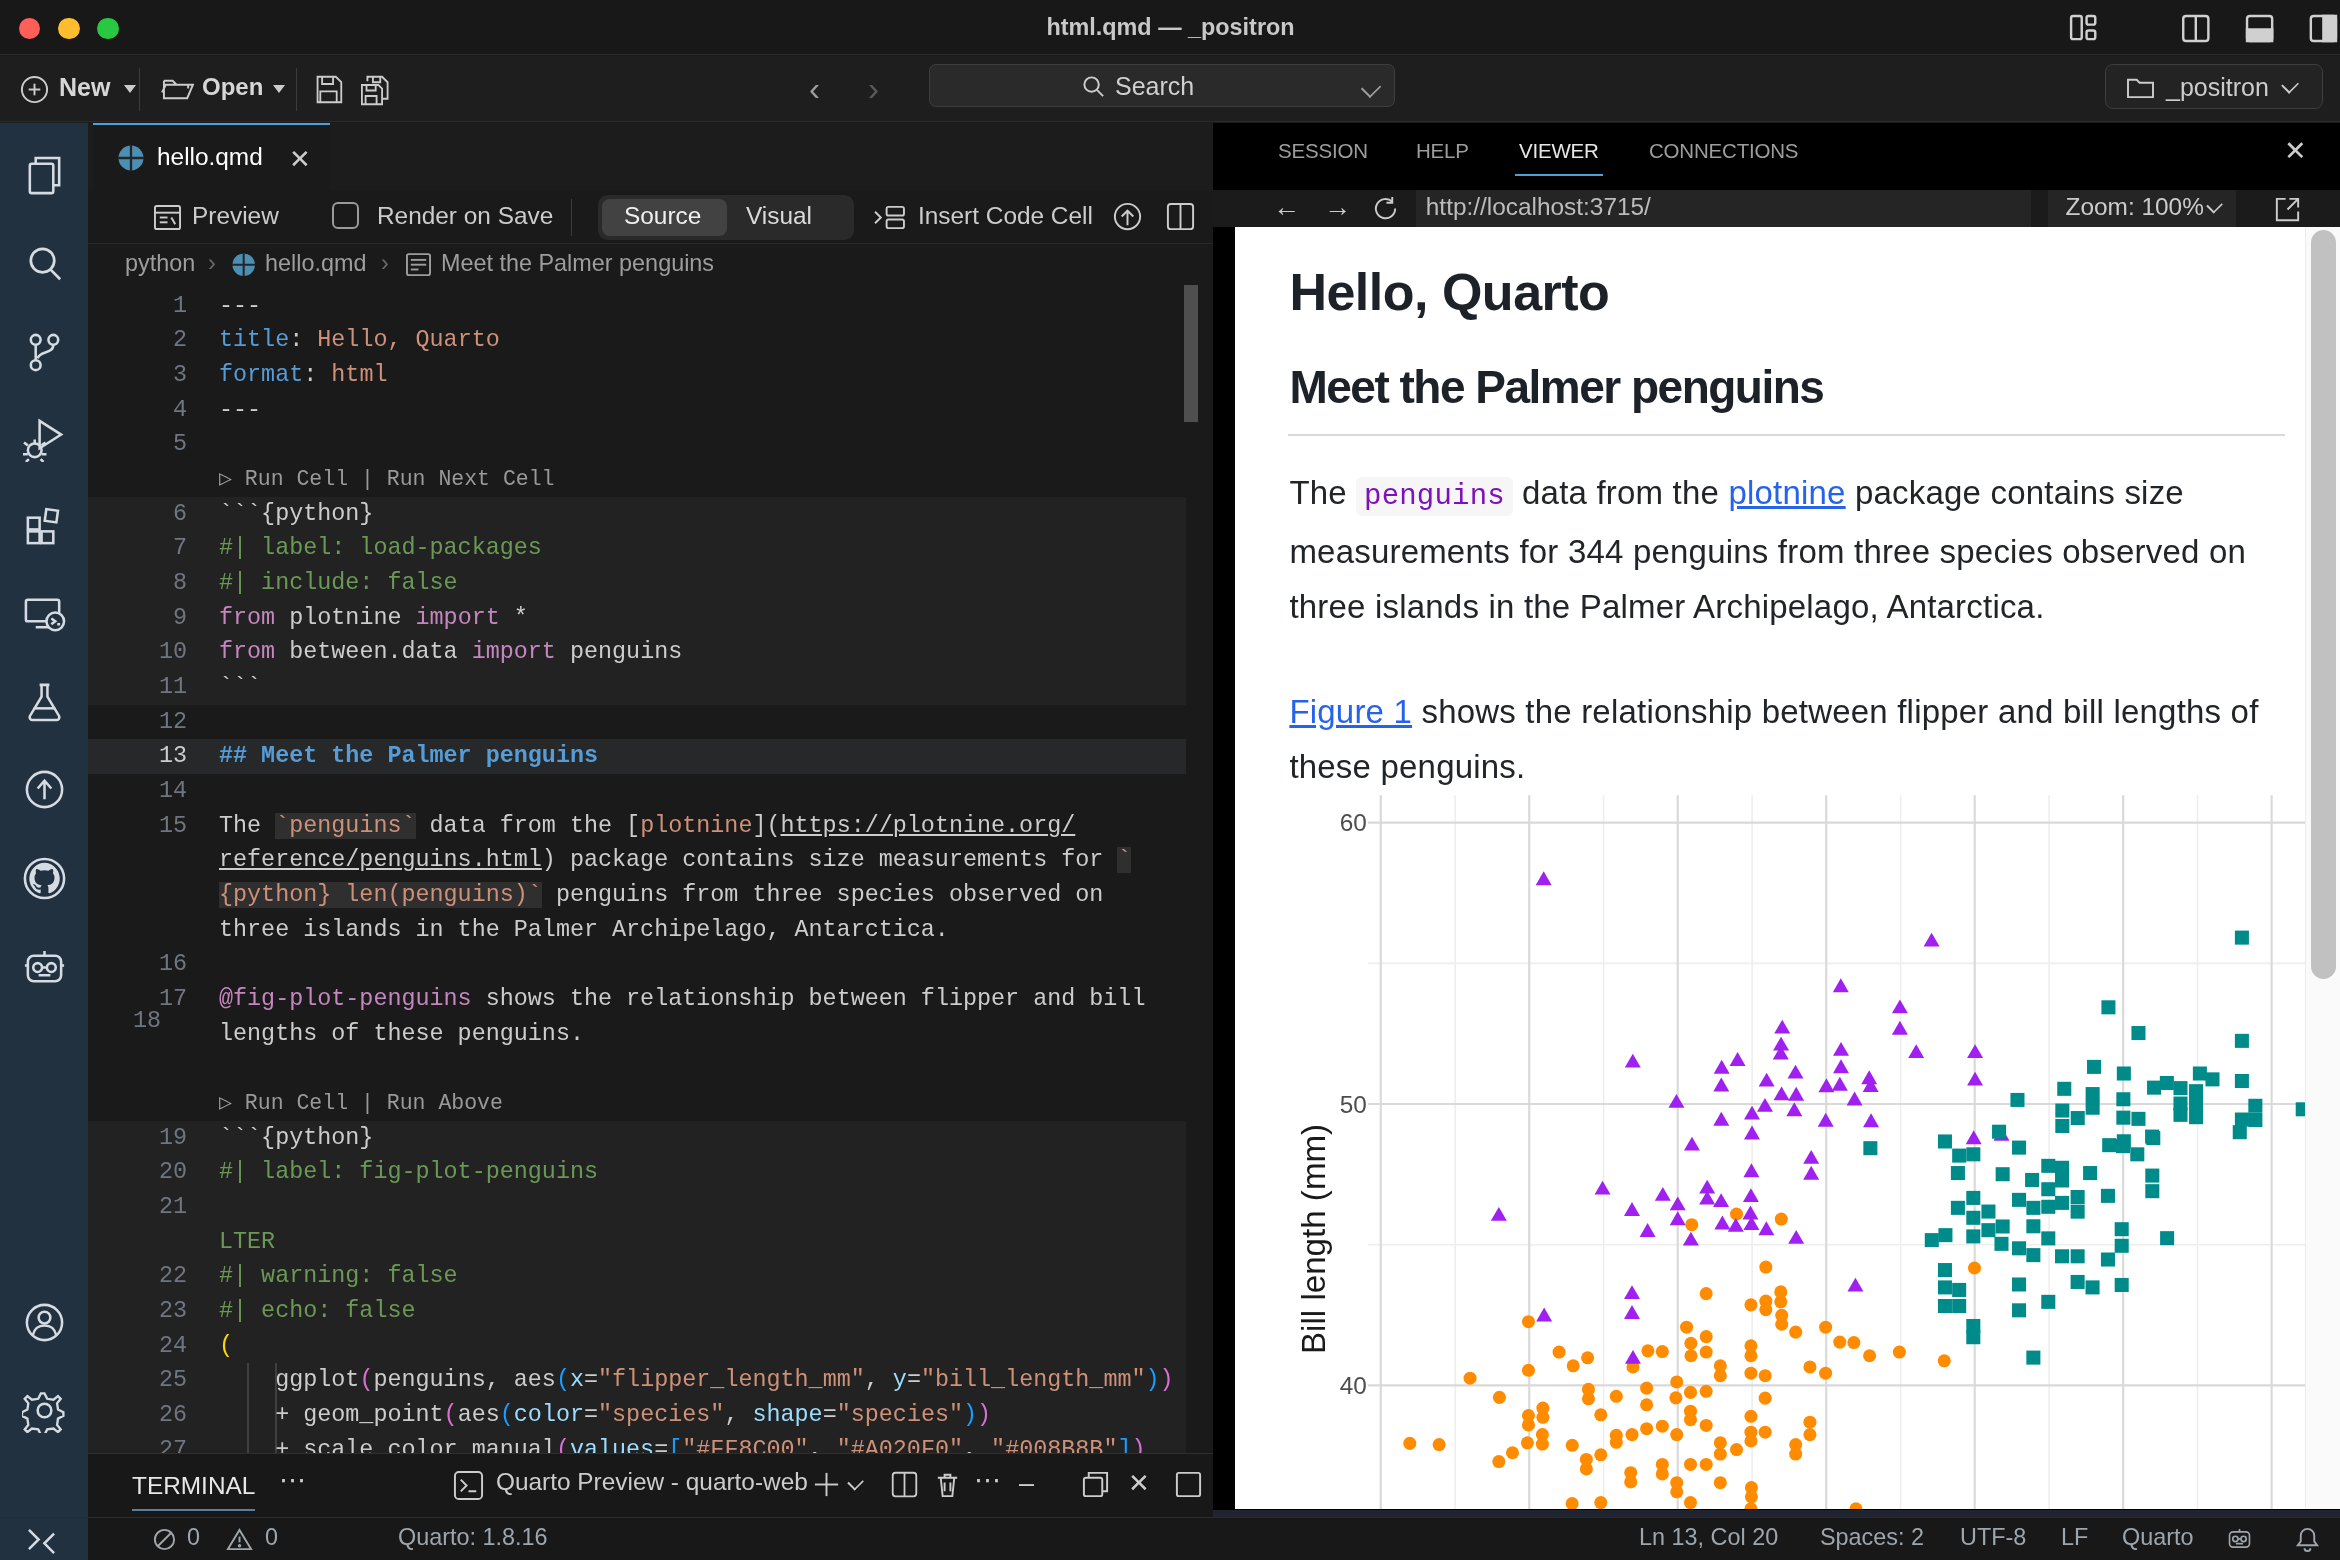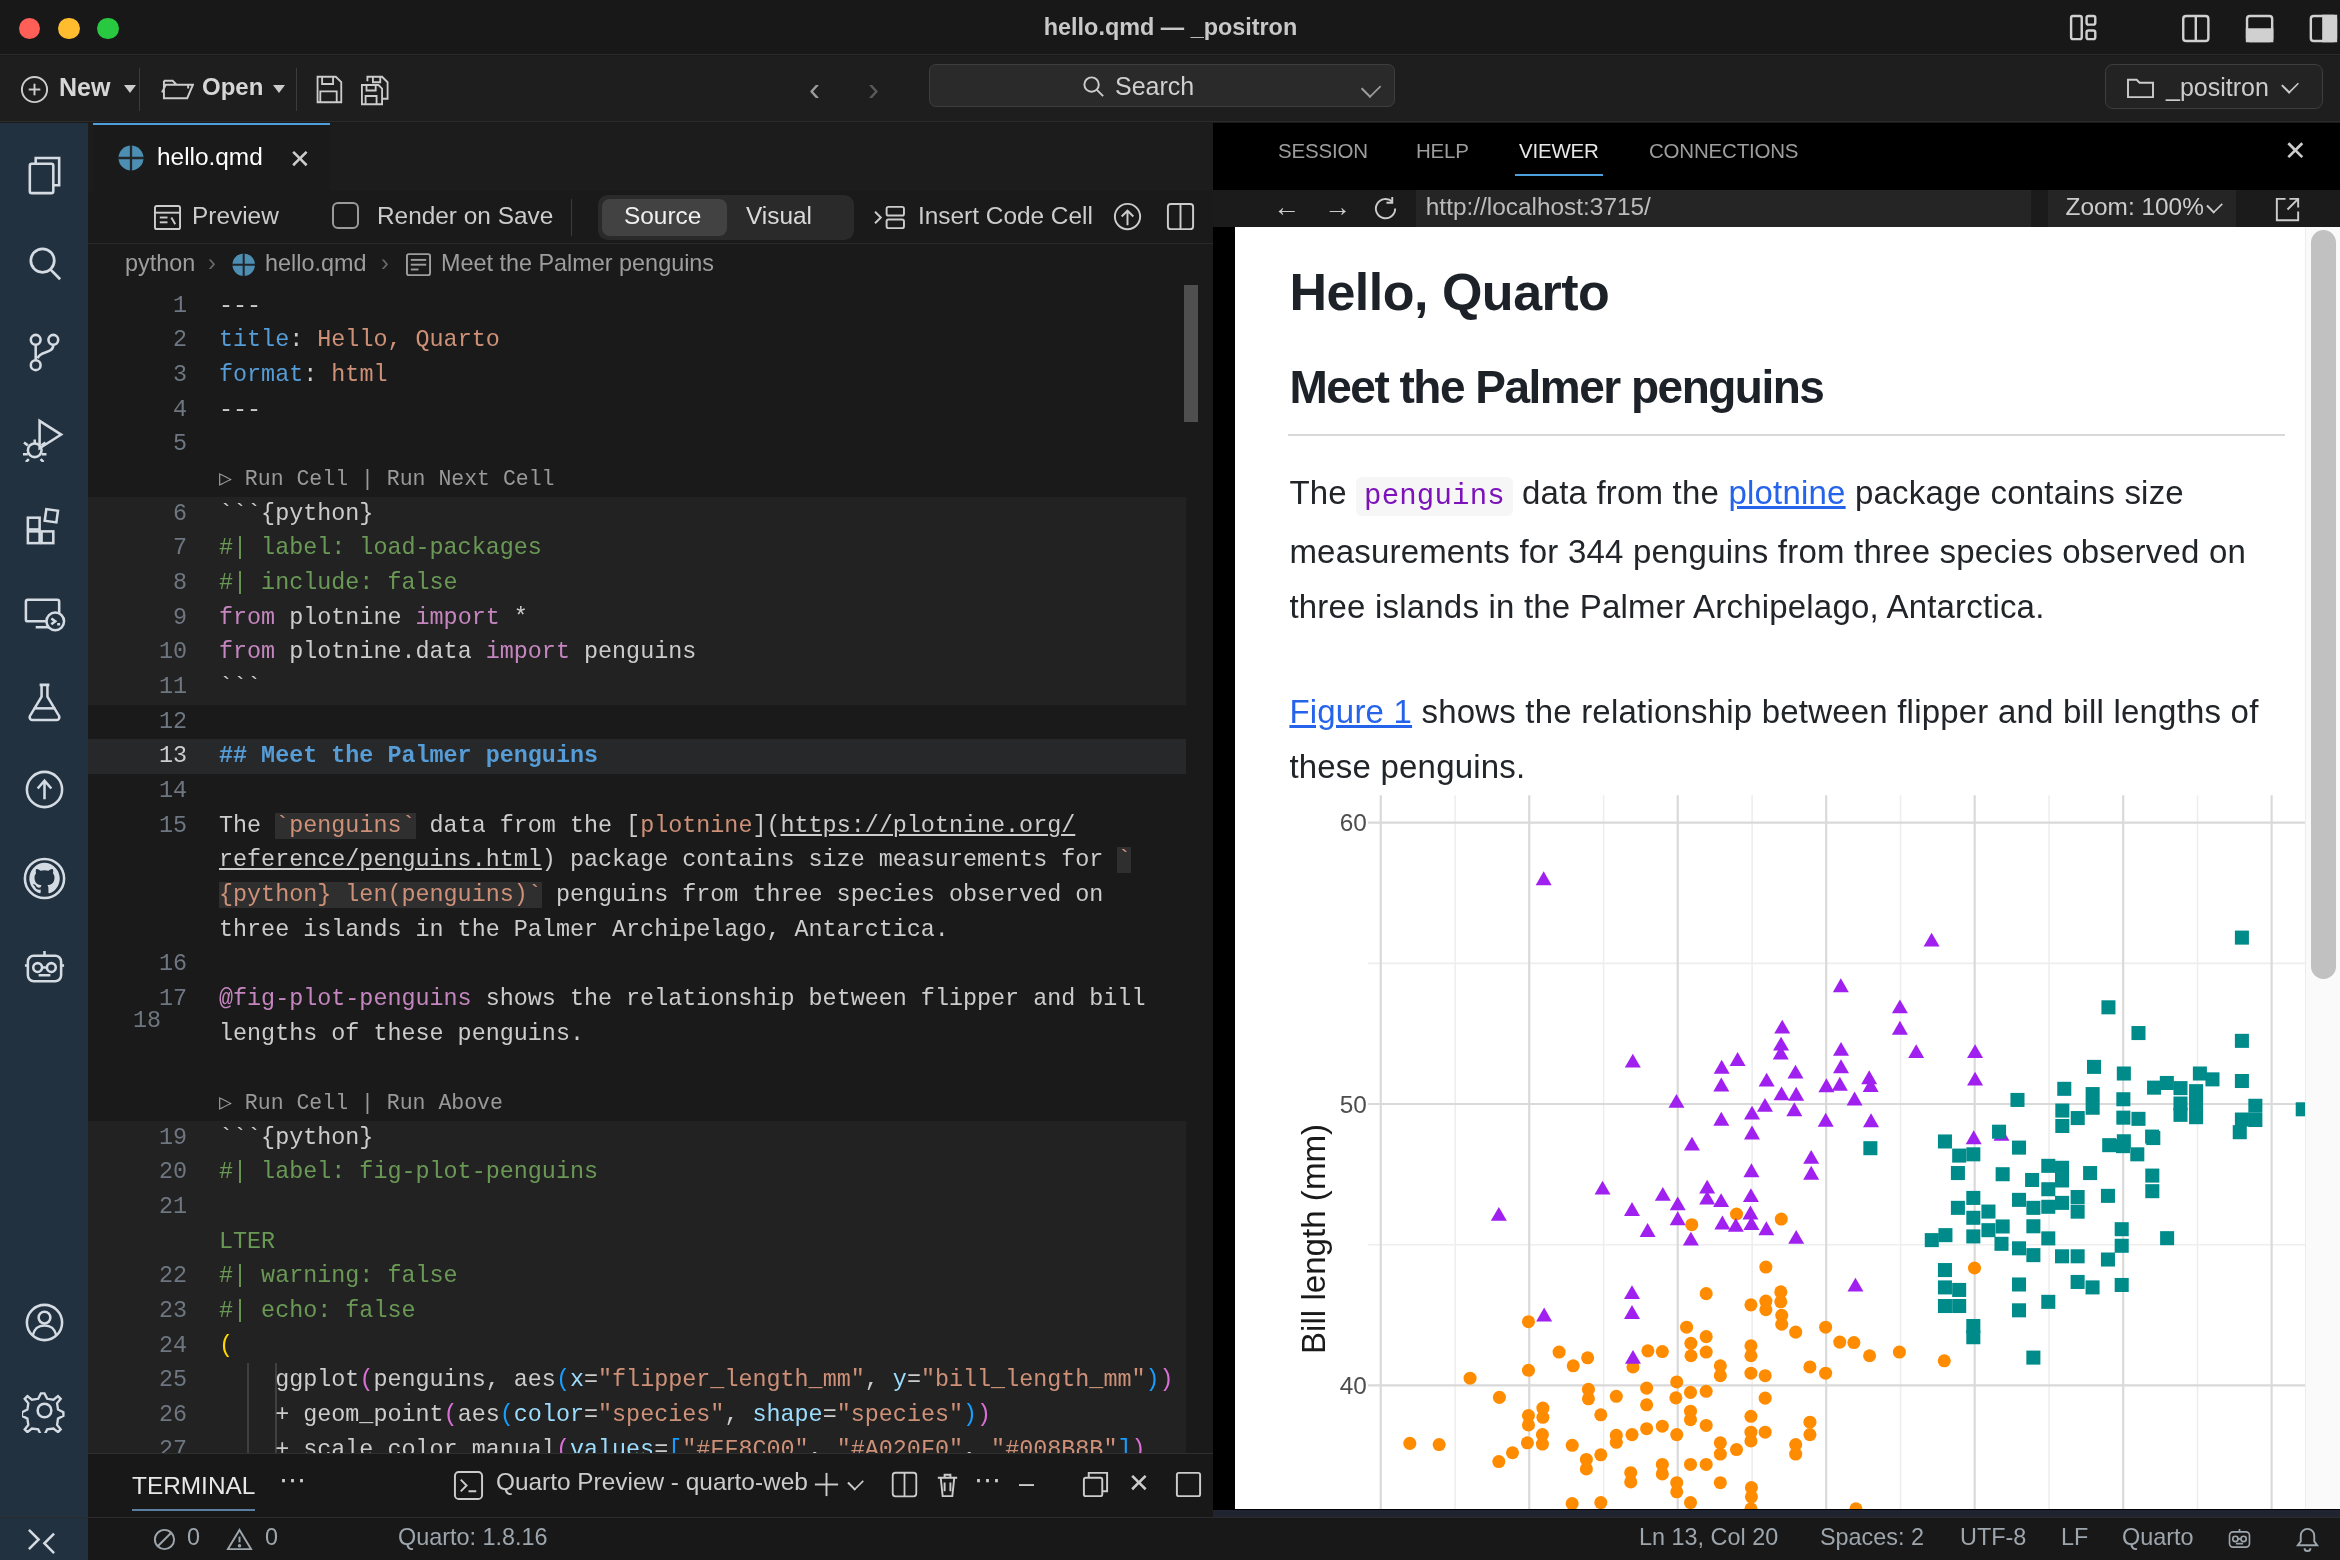--- a/index.html
+++ b/index.html
@@ -6,21 +6,21 @@
 .abs{position:absolute;}
 .mono{font-family:"Liberation Mono",monospace;font-size:23.4px;}
 .ic{stroke:#cccccc;fill:none;stroke-width:2;}
 </style></head>
 <body>
 
 <div class="abs" style="left:0;top:0;width:2341px;height:55px;background:#181818;border-bottom:1px solid #2b2b2b;">
   <div class="abs" style="left:18.5px;top:17.6px;width:21.5px;height:21.5px;border-radius:50%;background:#ff5f57;"></div>
   <div class="abs" style="left:58px;top:17.6px;width:21.5px;height:21.5px;border-radius:50%;background:#febc2e;"></div>
   <div class="abs" style="left:97px;top:17.6px;width:21.5px;height:21.5px;border-radius:50%;background:#28c840;"></div>
-  <div class="abs" style="left:0;top:0;width:2341px;height:55px;line-height:55px;text-align:center;color:#c8c8c8;font-size:23.4px;font-weight:bold;">hello.qmd — _positron</div>
+  <div class="abs" style="left:0;top:0;width:2341px;height:55px;line-height:55px;text-align:center;color:#c8c8c8;font-size:23.4px;font-weight:bold;">html.qmd — _positron</div>
   <svg class="abs" style="left:2068px;top:13.7px;" width="273" height="29" viewBox="0 0 280 30">
     <g stroke="#d0d0d0" stroke-width="2.5" fill="none">
       <rect x="2" y="2" width="11" height="24" rx="2"></rect>
         <rect x="18" y="2" width="9" height="9" rx="2"></rect>
         <rect x="18" y="17" width="9" height="9" rx="2"></rect>
       <rect x="118" y="2" width="26" height="26" rx="3"></rect>
         <line x1="131" y1="2" x2="131" y2="28"></line>
       <rect x="184" y="2" width="26" height="26" rx="3"></rect>
         <rect x="184" y="16" width="26" height="12" fill="#d0d0d0"></rect>
       <rect x="250" y="2" width="26" height="26" rx="3"></rect>
@@ -255,21 +255,21 @@
 <div style="position:absolute;left:219px;top:462px;height:35px;line-height:35px;white-space:pre;font-size:21.5px;"><span style="color:#999999;">▷ </span><span style="color:#999999;">Run Cell | Run Next Cell</span></div>
 <div style="position:absolute;left:107px;width:80px;top:497px;height:35px;line-height:35px;text-align:right;color:#6e7681;">6</div>
 <div style="position:absolute;left:219px;top:497px;height:35px;line-height:35px;white-space:pre;"><span style="color:#cccccc;">```{python}</span></div>
 <div style="position:absolute;left:107px;width:80px;top:531px;height:35px;line-height:35px;text-align:right;color:#6e7681;">7</div>
 <div style="position:absolute;left:219px;top:531px;height:35px;line-height:35px;white-space:pre;"><span style="color:#6A9955;">#| label: load-packages</span></div>
 <div style="position:absolute;left:107px;width:80px;top:566px;height:35px;line-height:35px;text-align:right;color:#6e7681;">8</div>
 <div style="position:absolute;left:219px;top:566px;height:35px;line-height:35px;white-space:pre;"><span style="color:#6A9955;">#| include: false</span></div>
 <div style="position:absolute;left:107px;width:80px;top:601px;height:35px;line-height:35px;text-align:right;color:#6e7681;">9</div>
 <div style="position:absolute;left:219px;top:601px;height:35px;line-height:35px;white-space:pre;"><span style="color:#C586C0;">from</span><span style="color:#cccccc;"> plotnine </span><span style="color:#C586C0;">import</span><span style="color:#cccccc;"> *</span></div>
 <div style="position:absolute;left:107px;width:80px;top:635px;height:35px;line-height:35px;text-align:right;color:#6e7681;">10</div>
-<div style="position:absolute;left:219px;top:635px;height:35px;line-height:35px;white-space:pre;"><span style="color:#C586C0;">from</span><span style="color:#cccccc;"> plotnine.data </span><span style="color:#C586C0;">import</span><span style="color:#cccccc;"> penguins</span></div>
+<div style="position:absolute;left:219px;top:635px;height:35px;line-height:35px;white-space:pre;"><span style="color:#C586C0;">from</span><span style="color:#cccccc;"> between.data </span><span style="color:#C586C0;">import</span><span style="color:#cccccc;"> penguins</span></div>
 <div style="position:absolute;left:107px;width:80px;top:670px;height:35px;line-height:35px;text-align:right;color:#6e7681;">11</div>
 <div style="position:absolute;left:219px;top:670px;height:35px;line-height:35px;white-space:pre;"><span style="color:#cccccc;">```</span></div>
 <div style="position:absolute;left:107px;width:80px;top:705px;height:35px;line-height:35px;text-align:right;color:#6e7681;">12</div>
 <div style="position:absolute;left:107px;width:80px;top:739px;height:35px;line-height:35px;text-align:right;color:#cccccc;">13</div>
 <div style="position:absolute;left:219px;top:739px;height:35px;line-height:35px;white-space:pre;"><span style="color:#569cd6;font-weight:bold;">## Meet the Palmer penguins</span></div>
 <div style="position:absolute;left:107px;width:80px;top:774px;height:35px;line-height:35px;text-align:right;color:#6e7681;">14</div>
 <div style="position:absolute;left:107px;width:80px;top:809px;height:35px;line-height:35px;text-align:right;color:#6e7681;">15</div>
 <div style="position:absolute;left:219px;top:809px;height:35px;line-height:35px;white-space:pre;"><span style="color:#cccccc;">The </span><span style="color:#ce9178;background:#2f2f2f;">`penguins`</span><span style="color:#cccccc;"> data from the [</span><span style="color:#ce9178;">plotnine</span><span style="color:#cccccc;">](</span><span style="color:#cccccc;text-decoration:underline;">https://plotnine.org/</span></div>
 <div style="position:absolute;left:219px;top:843px;height:35px;line-height:35px;white-space:pre;"><span style="color:#cccccc;text-decoration:underline;">reference/penguins.html</span><span style="color:#cccccc;">) package contains size measurements for </span><span style="color:#ce9178;background:#2f2f2f;">`</span></div>
 <div style="position:absolute;left:219px;top:878px;height:35px;line-height:35px;white-space:pre;text-align:right;"><span style="color:#ce9178;background:#2f2f2f;">{python} len(penguins)`</span><span style="color:#cccccc;"> penguins from three species observed on</span></div>

